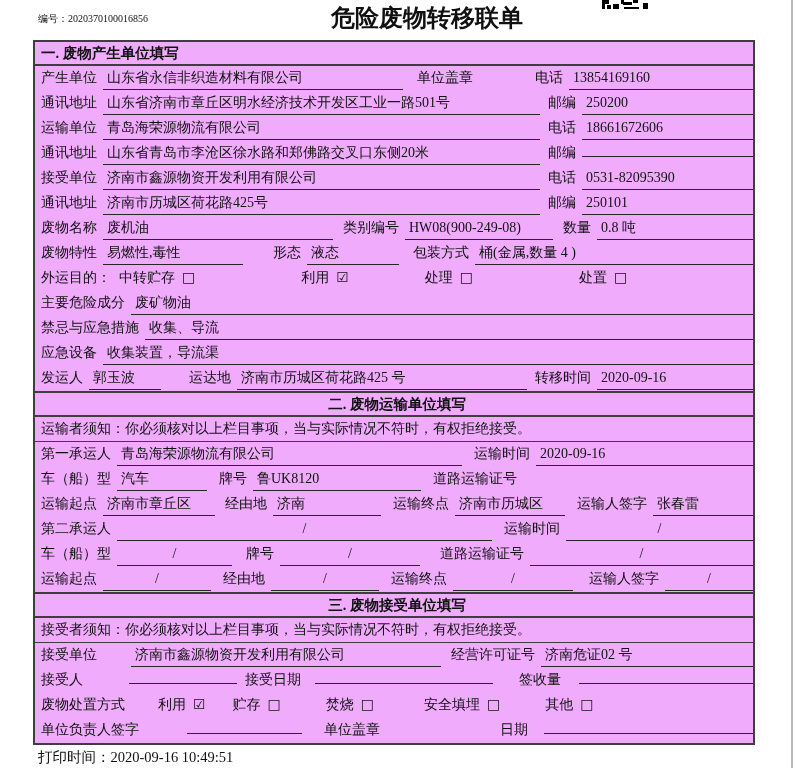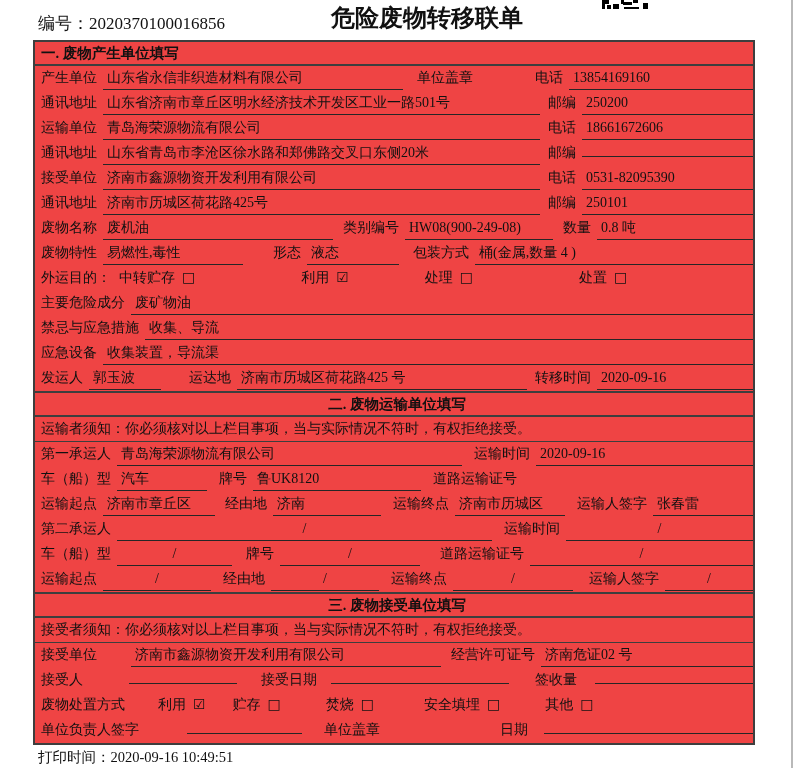--- a/index.html
+++ b/index.html
@@ -1,22 +1,22 @@
 <!DOCTYPE html>
 <html><head>
 <meta charset="utf-8">
 <style>
   html,body{margin:0;padding:0;background:#fff;}
   .page{position:relative;width:796px;height:768px;background:#ffffff;overflow:hidden;
         font-family:"Liberation Serif","DejaVu Serif",serif;color:#111;}
   .page-edge{position:absolute;right:3px;top:0;width:2px;height:768px;background:#b9b9b9;}
-  .doc-no{position:absolute;left:38px;top:12px;font-size:17px;white-space:nowrap;}
+  .doc-no{position:absolute;left:38px;top:12px;font-size:10px;white-space:nowrap;}
   .doc-title{position:absolute;left:331px;top:2px;margin:0;font-size:24px;font-weight:bold;white-space:nowrap;}
   .qr{position:absolute;left:602px;top:0;}
-  .form{position:absolute;left:33px;top:40px;width:722px;border:2px solid #3e3e3e;background:#ef4444;box-sizing:border-box;}
+  .form{position:absolute;left:33px;top:40px;width:722px;border:2px solid #3e3e3e;background:#f0abfc;box-sizing:border-box;}
   .sec-header{height:22px;line-height:22px;font-weight:bold;font-size:14.5px;padding-left:6px;
               border-bottom:2px solid #3e3e3e;}
   .sec-header.bt{border-top:2px solid #3e3e3e;text-align:center;}
   .row{display:flex;align-items:baseline;height:25px;line-height:23px;padding:0 0 0 6px;font-size:14px;box-sizing:border-box;}
   .row.notice{border-bottom:1px solid #3e3e3e;}
   .lbl{white-space:nowrap;flex:none;}
   .val{border-bottom:1px solid #262626;padding:0 4px;white-space:nowrap;overflow:hidden;box-sizing:border-box;flex:none;margin-left:6px;}
   .val.fill{flex:1;margin-left:6px;}
   .val.slash{text-align:center;}
   .opt{display:inline-flex;align-items:baseline;white-space:nowrap;flex:none;}
@@ -223,21 +223,21 @@
     <div class="row">
       <span class="lbl">接受单位</span>
       <span class="val" style="width:310px;margin-left:34px">济南市鑫源物资开发利用有限公司</span>
       <span class="lbl" style="margin-left:10px">经营许可证号</span>
       <span class="val fill">济南危证02 号</span>
     </div>
 
     <div class="row">
       <span class="lbl">接受人</span>
       <span class="val" style="width:108px;margin-left:46px"></span>
-      <span class="lbl" style="margin-left:24px">接受日期</span>
+      <span class="lbl" style="margin-left:8px">接受日期</span>
       <span class="val" style="width:178px;margin-left:14px"></span>
       <span class="lbl" style="margin-left:26px">签收量</span>
       <span class="val fill" style="margin-left:18px"></span>
     </div>
 
     <div class="row">
       <span class="lbl">废物处置方式</span>
       <span class="opt" style="margin-left:33px">
         <span class="t">利用</span>
         <span class="cb">☑</span>

